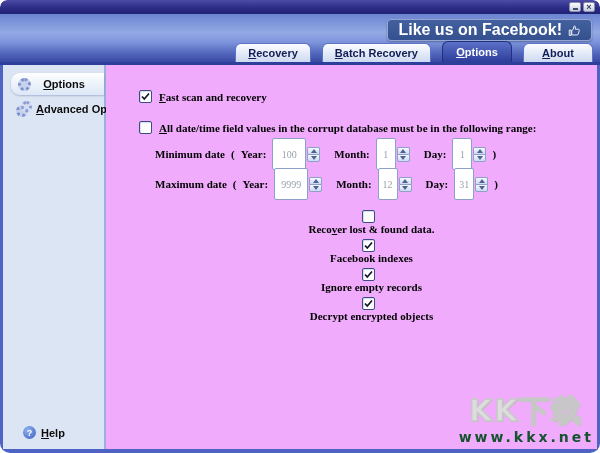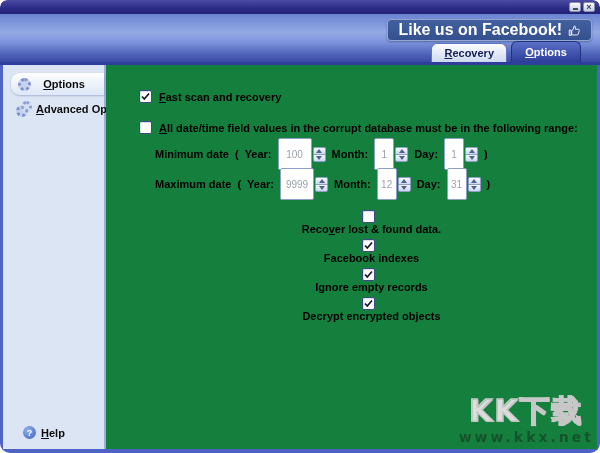--- a/index.html
+++ b/index.html
@@ -8,53 +8,53 @@
   
   .titlebar{position:relative;height:14px;background:linear-gradient(180deg,#4c4ca6 0%,#2a2a84 60%,#222276 100%);border-radius:7px 7px 0 0;}
   .tb-btns{position:absolute;right:5px;top:2px;display:flex;gap:2px;}
   .tb-btn{width:12px;height:10px;background:linear-gradient(#fdfdff,#c7cde0);border:1px solid #8a91ab;border-radius:2px;display:flex;align-items:center;justify-content:center;font-size:8px;line-height:8px;color:#333;box-sizing:border-box;cursor:default;}
   .min-bar{width:5px;height:2px;background:#44496a;margin-top:4px;}
   .tb-btn.close{font-size:9px;font-weight:bold;color:#3a3f60;}
 
   
   .header{position:relative;height:48px;background:linear-gradient(180deg,#6b84d2 0%,#93a9e4 38%,#7e95dc 58%,#5267bc 82%,#3a4aa4 100%);}
   .fb-btn{position:absolute;top:5px;right:8px;height:20px;display:flex;align-items:center;gap:6px;padding:0 10px;background:linear-gradient(#42609f,#35508e);border:1px solid #93a7d0;border-radius:4px;color:#fff;font-size:16px;font-weight:bold;cursor:default;box-shadow:0 1px 2px rgba(0,0,30,.3);}
-  .tabstrip{position:absolute;bottom:0;right:19px;display:flex;gap:4px;align-items:flex-end;}
+  .tabstrip{position:absolute;bottom:0;right:7px;display:flex;gap:11px;align-items:flex-end;}
   .tab{height:19px;min-width:70px;padding:0 12px;display:flex;align-items:center;justify-content:center;font-size:11px;font-weight:bold;color:#121d55;background:linear-gradient(#fcfdff,#cdd9f1);border:1px solid #5c74c4;border-bottom:none;border-radius:6px 6px 0 0;box-sizing:border-box;cursor:default;white-space:nowrap;}
   .tab.active{height:21px;background:linear-gradient(#5b70c8,#2c3d9a);color:#fff;border-color:#24307e;}
   .tabline{height:3px;background:#2e3e9c;}
 
   
   .body{display:flex;height:388px;box-sizing:border-box;border-left:3px solid #4e63c4;border-right:3px solid #4e63c4;border-bottom:4px solid #4e63c4;background:#eef2f9;}
   .sidebar{width:103px;background:#dce5f3;border-right:2px solid #9dafdb;position:relative;box-sizing:border-box;flex:none;}
   .side-items{padding-top:8px;}
   .side-item{display:flex;align-items:center;height:22px;margin:0 0 3px 8px;padding-left:5px;font-size:11px;font-weight:bold;color:#0d0d0d;border-radius:9px 0 0 9px;cursor:default;}
   .side-item.selected{background:linear-gradient(180deg,#feffff,#dde7f6);box-shadow:0 1px 2px rgba(50,70,150,.3);}
   .side-icon{position:relative;width:17px;height:17px;flex:none;}
   .side-icon::before{content:'';position:absolute;left:2px;top:2px;width:7px;height:7px;border:3px dotted #7d90cc;border-radius:50%;background:#c6d2ee;}
   .side-icon.double::before{left:0;top:4px;width:6px;height:6px;}
   .side-icon.double::after{content:'';position:absolute;right:1px;top:0;width:5px;height:5px;border:3px dotted #8d9ed4;border-radius:50%;background:#d4ddf2;}
   .side-item.selected .side-label{flex:1;text-align:center;padding-right:12px;}
   .side-item .side-label{margin-left:3px;white-space:nowrap;}
   .help-row{position:absolute;left:20px;bottom:10px;display:flex;align-items:center;gap:5px;font-size:11px;font-weight:bold;color:#0d0d0d;cursor:default;}
   .help-icon{width:13px;height:13px;border-radius:50%;background:radial-gradient(circle at 35% 30%,#8fb0ee,#3c62c0);color:#fff;font-size:9px;font-weight:bold;display:flex;align-items:center;justify-content:center;}
 
   
-  .main{flex:1;position:relative;background:#15803d;}
+  .main{flex:1;position:relative;background:#f0abfc;font-family:Liberation Serif, serif;}
   .main-inner{padding:25px 0 0 33px;}
   .opt-row{display:flex;align-items:center;height:13px;}
   #grp-top .opt-row:nth-child(1){margin-bottom:18px;}
   #grp-top .opt-row:nth-child(2){margin-bottom:12px;}
   #grp-bottom .opt-row{margin-bottom:16px;flex-direction:column;}
   .cb{width:13px;height:13px;box-sizing:border-box;background:#fff;border:1px solid #3c4a86;border-radius:2px;display:flex;align-items:center;justify-content:center;flex:none;cursor:default;box-shadow:inset 1px 1px 1px rgba(90,110,170,.25);}
   .cb-label{margin-left:7px;font-size:11px;font-weight:bold;color:#000;white-space:nowrap;}
   .daterow{display:flex;align-items:center;gap:6px;margin:0 0 14px 16px;font-size:11px;font-weight:bold;color:#000;height:16px;}
   .daterow:last-child{margin-bottom:18px;}
   .fname{white-space:nowrap;}
-  .spin + .fname{}
+  .spin + .fname{margin-left:8px;}
   .spin{display:inline-flex;align-items:center;}
   .sval{height:32px;box-sizing:border-box;border:1px solid #8fa0c8;background:#fff;color:#9aa2ad;font-size:10px;font-weight:normal;display:flex;align-items:center;justify-content:center;border-radius:2px;}
   .sval.wide{width:34px;}
   .sval.narrow{width:20px;}
   .sbtns{display:flex;flex-direction:column;width:13px;height:15px;margin-left:1px;}
   .sb{flex:1;background:linear-gradient(#f5f9ff,#ccd9f3);border:1px solid #8fa0c8;display:flex;align-items:center;justify-content:center;box-sizing:border-box;cursor:default;}
   .sb.up{border-radius:2px 2px 0 0;border-bottom:none;}
   .sb.dn{border-radius:0 0 2px 2px;}
   .sb.up::after{content:'';border-left:3px solid transparent;border-right:3px solid transparent;border-bottom:4px solid #51618e;}
   .sb.dn::after{content:'';border-left:3px solid transparent;border-right:3px solid transparent;border-top:4px solid #51618e;}
@@ -86,22 +86,28 @@
     <div class="fb-btn">
       <span>Like us on Facebook!</span>
       <svg width="13" height="13" viewBox="0 0 16 16">
           <path d="M1.5 7.5h2.3v6.5H1.5z M4.6 13.5V7.8l2-1.3.6-3.4c.2-1 1.7-.9 1.8.2L9 6.4h3.7c.9 0 1.4.8 1.2 1.6l-1.2 4.3c-.2.7-.8 1.2-1.5 1.2z" fill="none" stroke="#ffffff" stroke-width="1.1"></path>
         </svg>
     </div>
     <div class="tabstrip" id="tabs">
         <div class="tab">
           <span class="tab-label"><u>R</u>ecovery</span>
         </div>
+        <div class="tab">
+          <span class="tab-label"><u>B</u>atch Recovery</span>
+        </div>
         <div class="tab active">
           <span class="tab-label"><u>O</u>ptions</span>
+        </div>
+        <div class="tab">
+          <span class="tab-label"><u>A</u>bout</span>
         </div>
       </div>
   </div>
   <div class="tabline"></div>
 
   <div class="body">
     <div class="sidebar">
       <div class="side-items" id="side-items">
           <div class="side-item selected">
     <span class="side-icon"></span>

